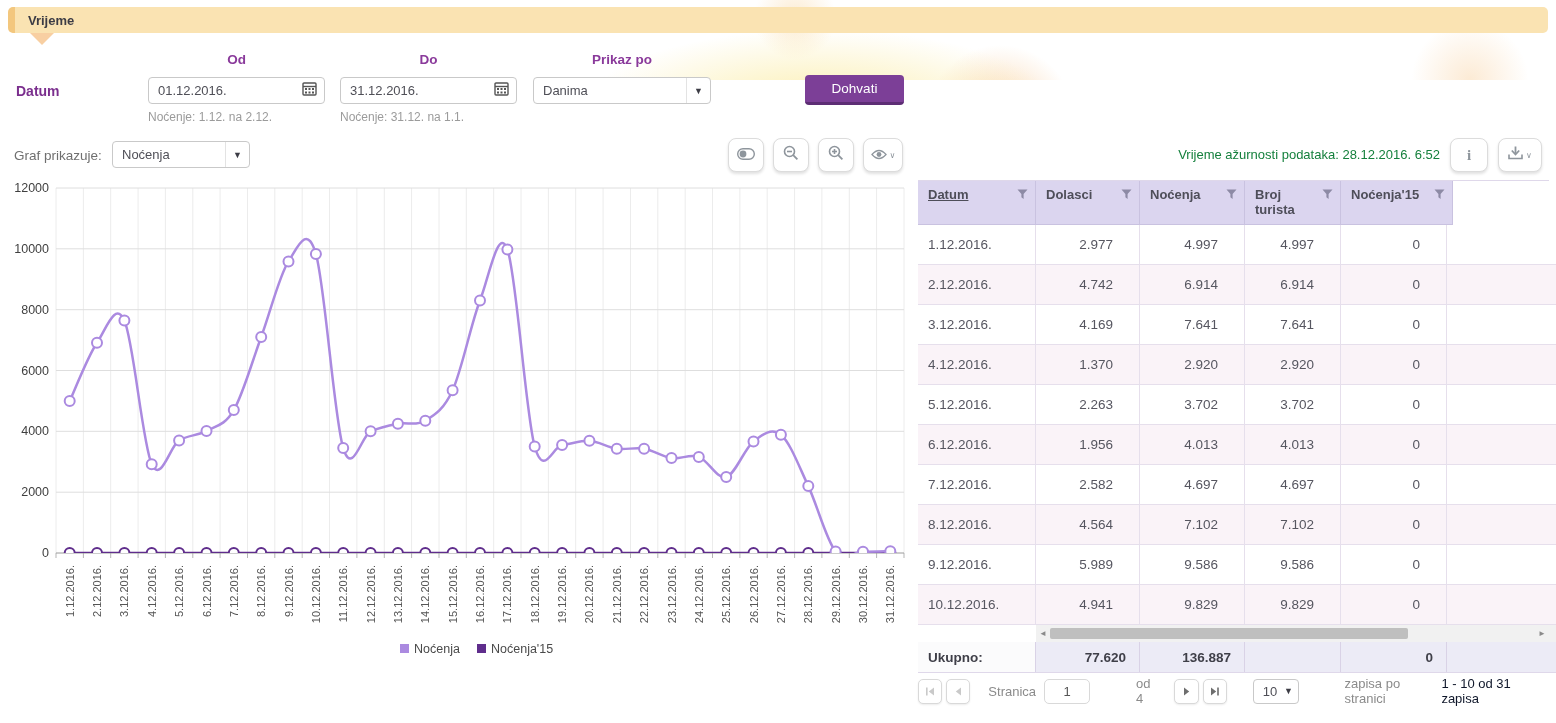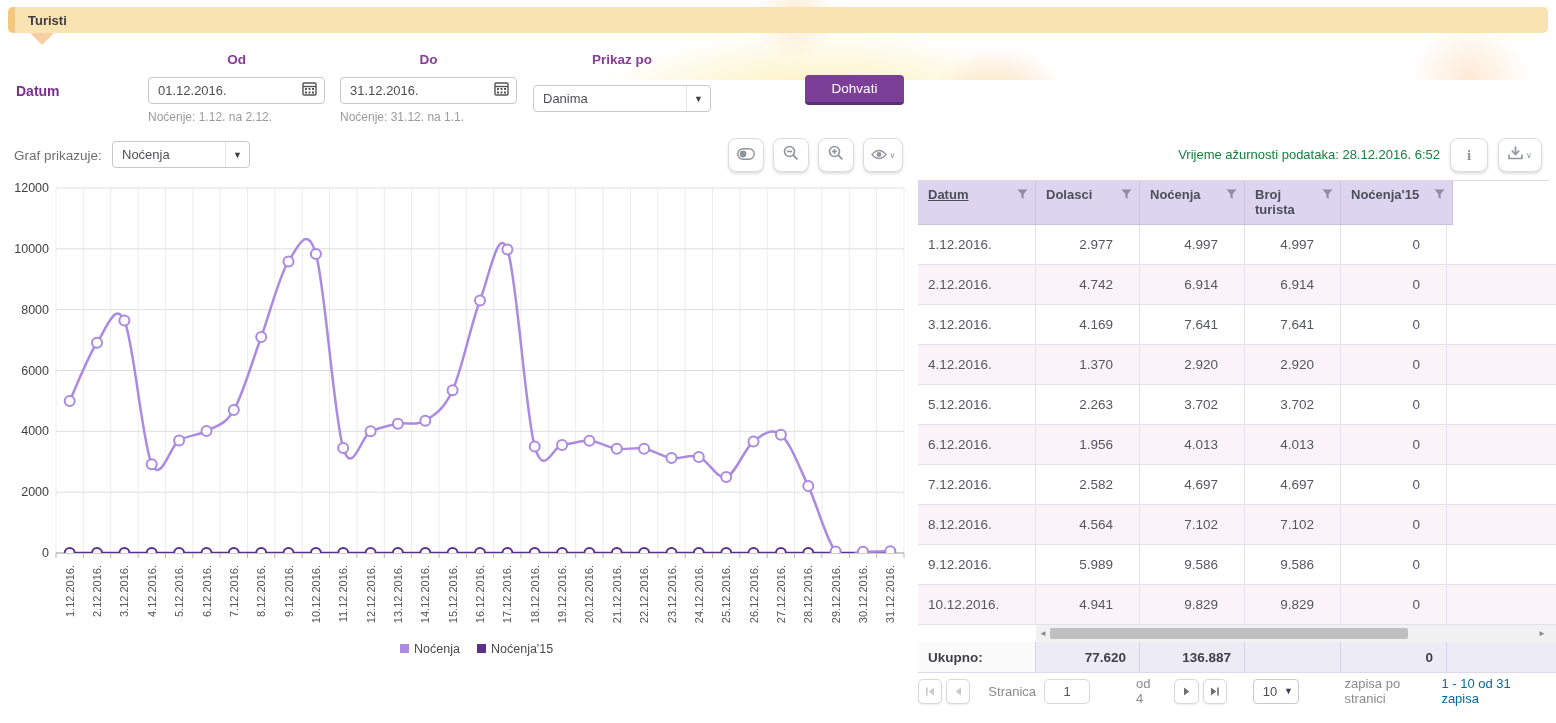--- a/index.html
+++ b/index.html
@@ -82,32 +82,32 @@
 
   
   #pager { left:918px; top:676px; width:630px; height:30px; display:flex; align-items:center; background:transparent; }
   .pgbtn { width:25px; height:25px; background:#fff; border:1px solid #d9d9d9; border-radius:5px;
     box-shadow:0 1px 2px rgba(0,0,0,.08); display:flex; align-items:center; justify-content:center; margin-right:4px; cursor:pointer; }
   .pgbtn svg { display:block; }
   .pg-text { font-size:13px; color:#8b8b8b;margin-left:38px; }
   #page-input { width:46px; height:25px; border:1px solid #d9d9d9; border-radius:5px; text-align:center;
     font-size:13px; color:#555; margin:0 8px; font-family:"Liberation Sans",sans-serif; }
   #size-select { width:47px; height:25px; margin:0 8px 0 22px; }
-  #range-text { margin-left:auto; font-size:13px; color:#0369a1; }
+  #range-text { margin-left:auto; font-size:13px; color:#0f172a; }
 
   svg text { font-family:"Liberation Sans", sans-serif; }
 </style>
 </head>
 <body>
 
 <div id="stage">
   <div id="decor" class="abs"></div>
 
   <div id="title-bar" class="abs z1">
-    <span>Turisti</span>
+    <span>Vrijeme</span>
   </div>
   <div id="title-pointer" class="abs z1"></div>
 
   <div class="abs z1 col-head" style="left:148px;width:177px;">Od</div>
   <div class="abs z1 col-head" style="left:340px;width:177px;">Do</div>
   <div class="abs z1 col-head" style="left:533px;width:178px;">Prikaz po</div>
   <div id="datum-label" class="abs z1">Datum</div>
 
   <div class="abs z1 dateinput" style="left:148px;width:177px;">
     <span class="val">01.12.2016.</span>
@@ -140,21 +140,21 @@
             <rect x="10" y="7" width="2" height="2"></rect>
             <rect x="3" y="10.5" width="2" height="2"></rect>
             <rect x="6.5" y="10.5" width="2" height="2"></rect>
             <rect x="10" y="10.5" width="2" height="2"></rect>
           </g>
         </svg>
     </span>
   </div>
   <div class="abs z1 note" style="left:340px;">Noćenje: 31.12. na 1.1.</div>
 
-  <div class="abs z1 selectbox" style="left:533px;top:85px;width:178px;height:27px;">
+  <div class="abs z1 selectbox" style="left:533px;top:77px;width:178px;height:27px;">
     <span class="val">Danima</span>
     <span class="arrow">▼</span>
   </div>
 
   <button id="dohvati-btn" class="abs z1">Dohvati</button>
 
   <div id="graf-label" class="abs z1">Graf prikazuje:</div>
   <div id="graf-select" class="abs z1 selectbox">
     <span class="val">Noćenja</span>
     <span class="arrow">▼</span>

